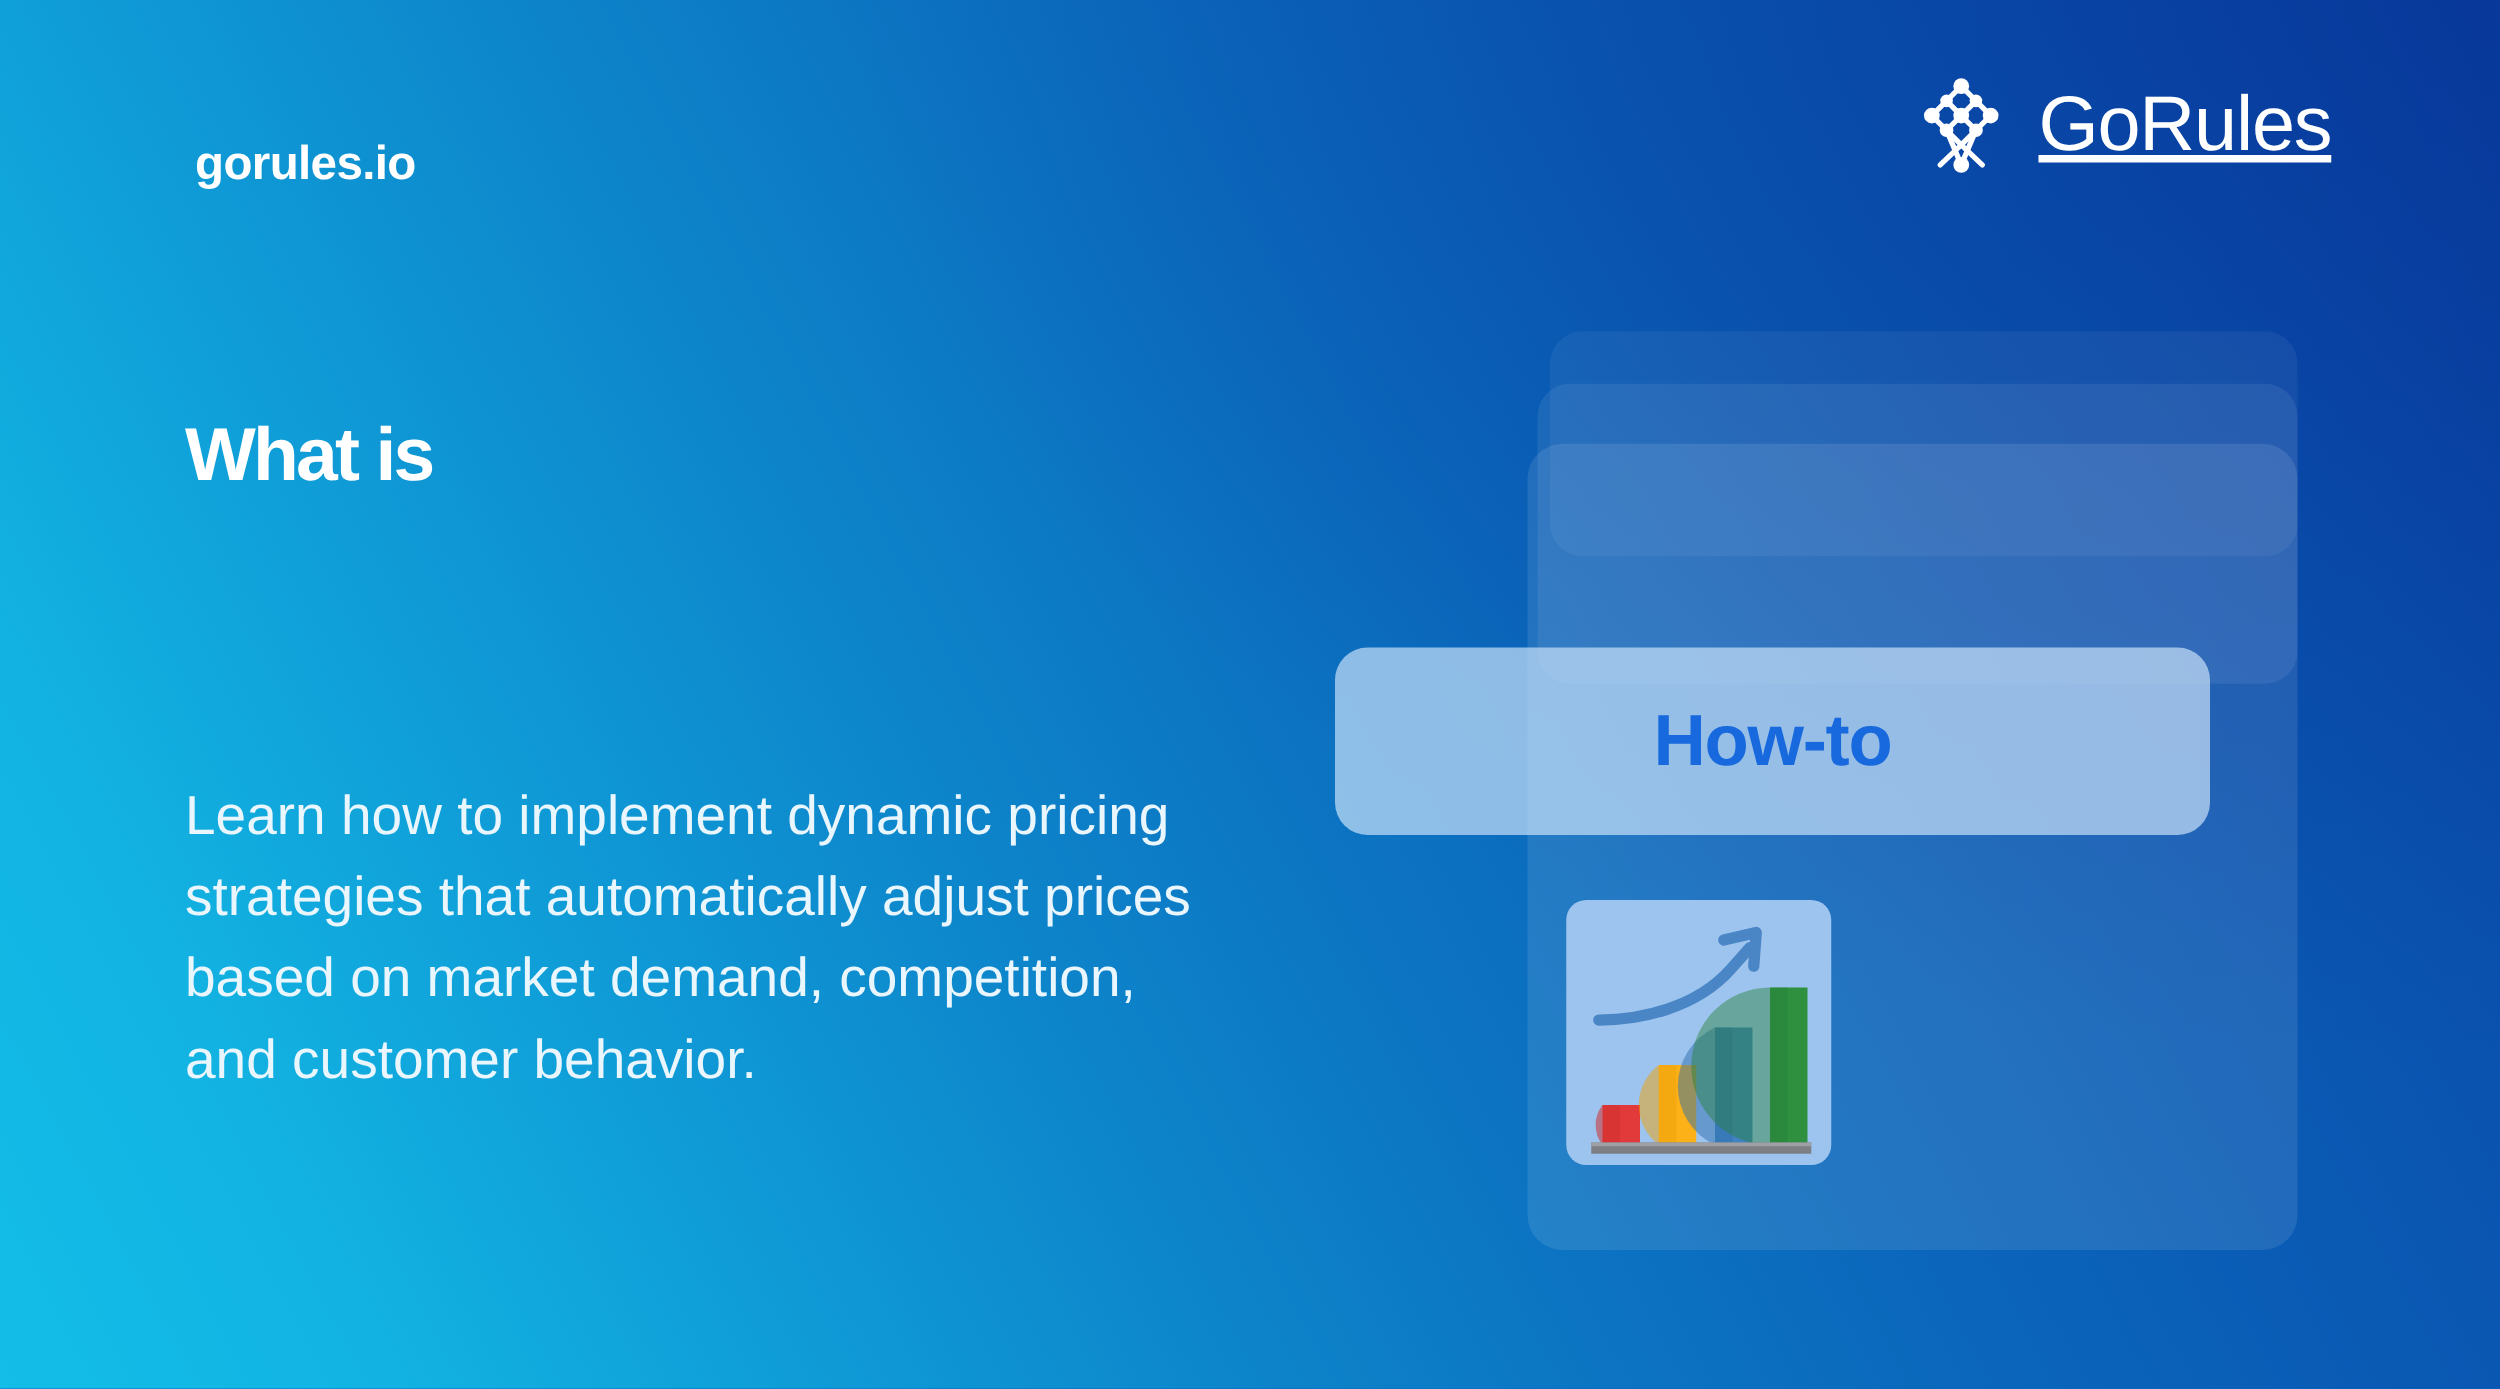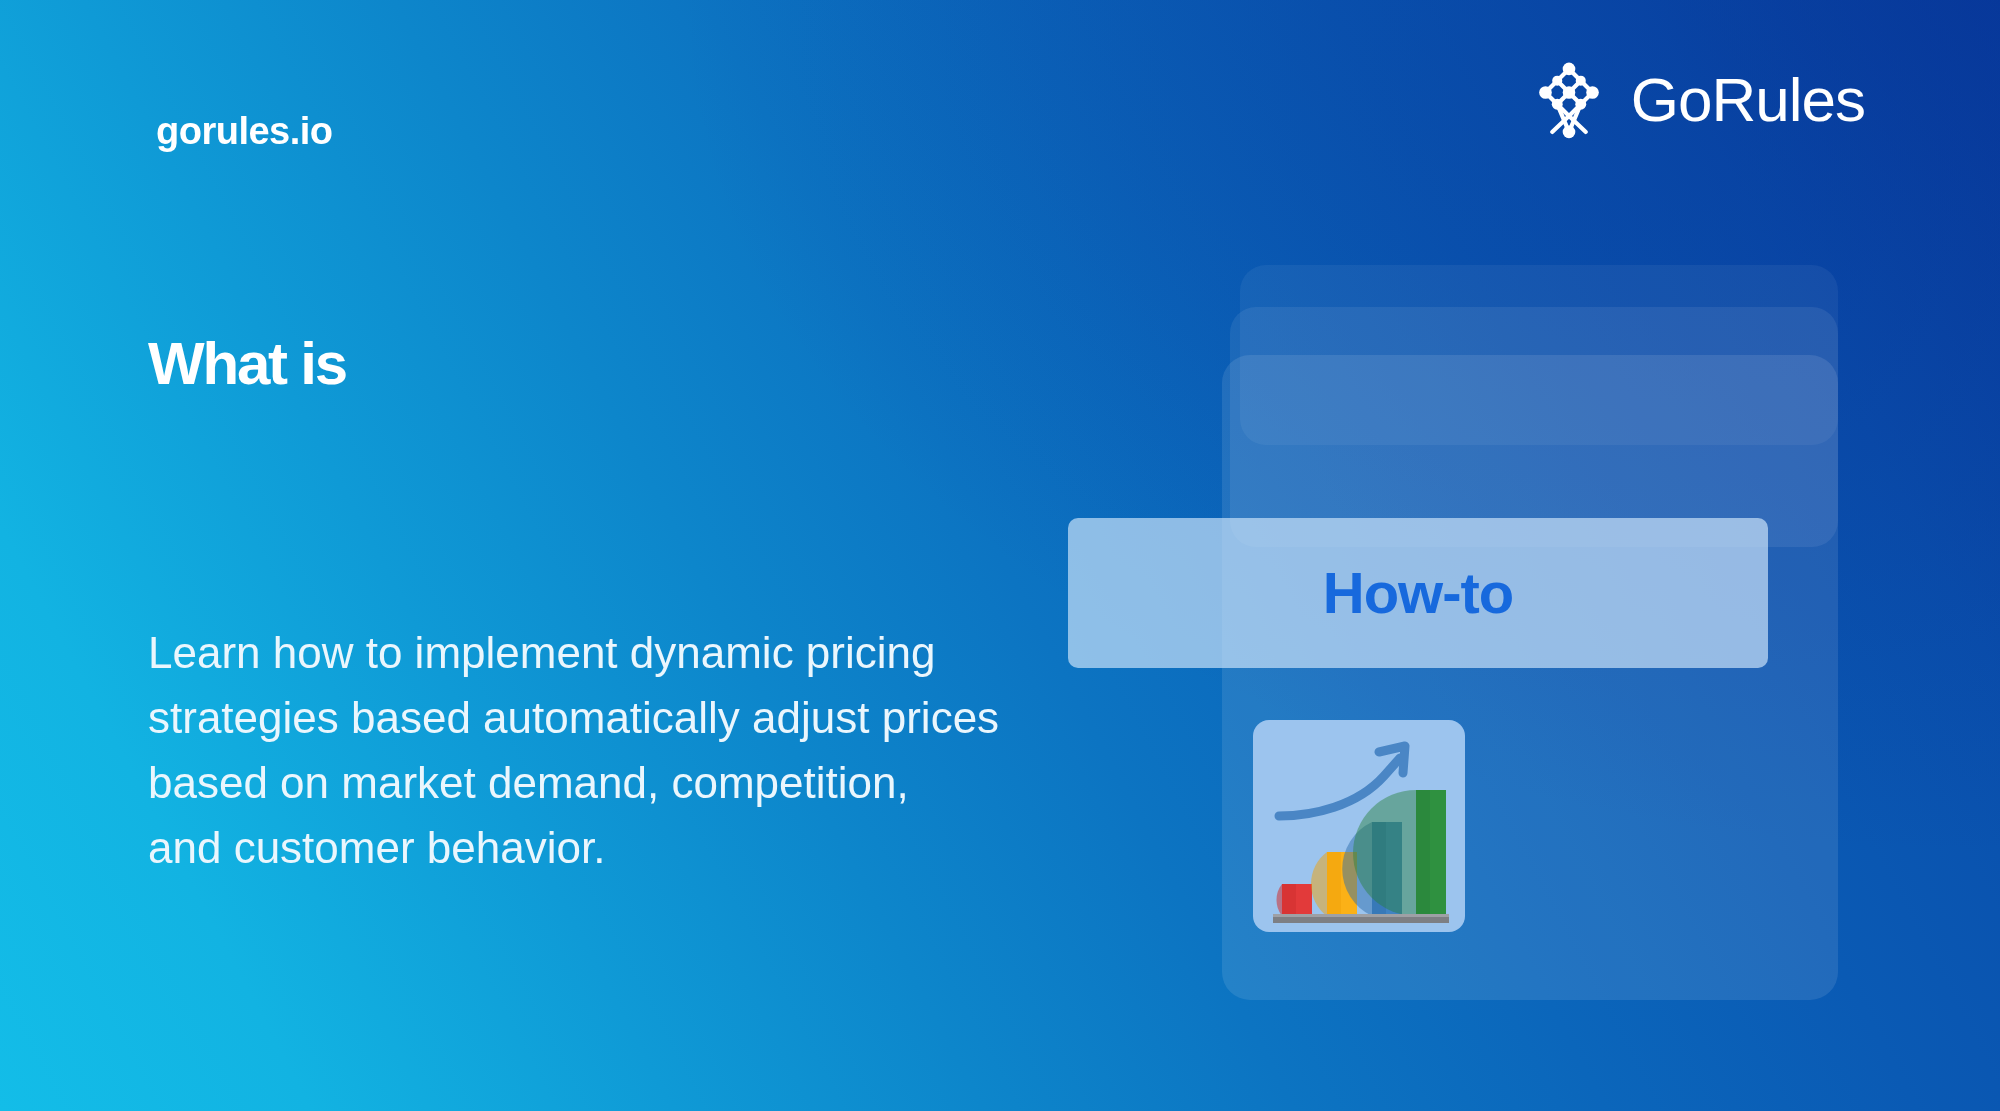--- a/index.html
+++ b/index.html
@@ -39,20 +39,21 @@
 
   #brand-logo{
     position:absolute; right:135px; top:58px;
     display:flex; align-items:center; gap:20px;
   }
   #brand-logo .mark{ width:84px; height:84px; display:block; }
   #brand-logo .name{
     font-size:62px; font-weight:400; color:#ffffff;
     letter-spacing:-1px; line-height:1;
     font-family:"Liberation Sans", sans-serif;
+    text-decoration:underline;
   }
 
   
   #headline{
     position:absolute; left:148px; top:330px;
     color:#ffffff; font-weight:bold;
     font-size:60px; line-height:1.12;
     letter-spacing:-2.2px;
     max-width:880px;
   }
@@ -88,21 +89,21 @@
   .card-stack-front{
     position:absolute; left:182px; top:100px;
     width:616px; height:645px;
     border-radius:28px;
     background:rgba(255,255,255,.10);
   }
 
   #howto-badge{
     position:absolute; left:28px; top:263px;
     width:700px; height:150px;
-    border-radius:10px;
+    border-radius:26px;
     background:rgba(205,228,250,.68);
     display:flex; align-items:center; justify-content:center;
   }
   #howto-badge .badge-label{
     font-size:58px; font-weight:bold;
     color:#1769dd; letter-spacing:-1px;
     line-height:1;
   }
 
   #chart-card{
@@ -158,21 +159,21 @@
   </span>
   <span class="name">GoRules</span>
 </div>
 
 <h1 id="headline">
   <span class="line">What is</span>
 </h1>
 
 <p id="subcopy">
   <span class="line">Learn how to implement dynamic pricing</span>
-  <span class="line">strategies based automatically adjust prices</span>
+  <span class="line">strategies that automatically adjust prices</span>
   <span class="line">based on market demand, competition,</span>
   <span class="line">and customer behavior.</span>
 </p>
 
 <div id="illustration">
 
   <div class="card-stack-back"></div>
   <div class="card-stack-mid"></div>
   <div class="card-stack-front"></div>
 

